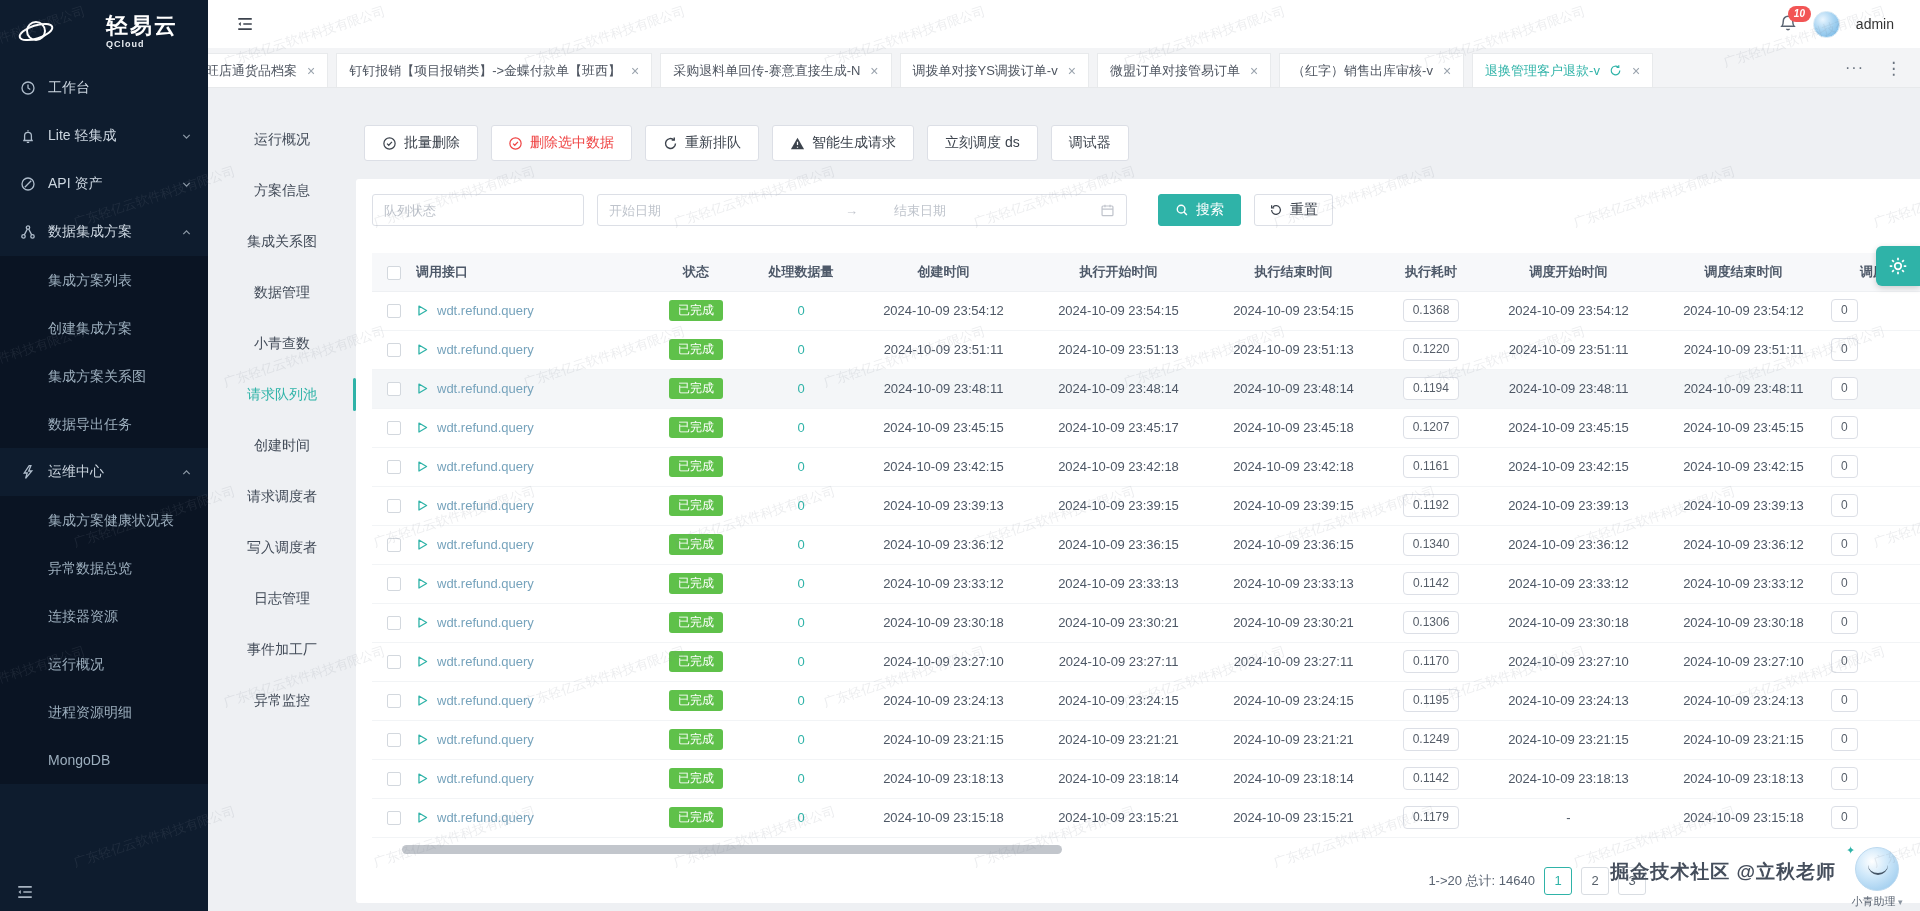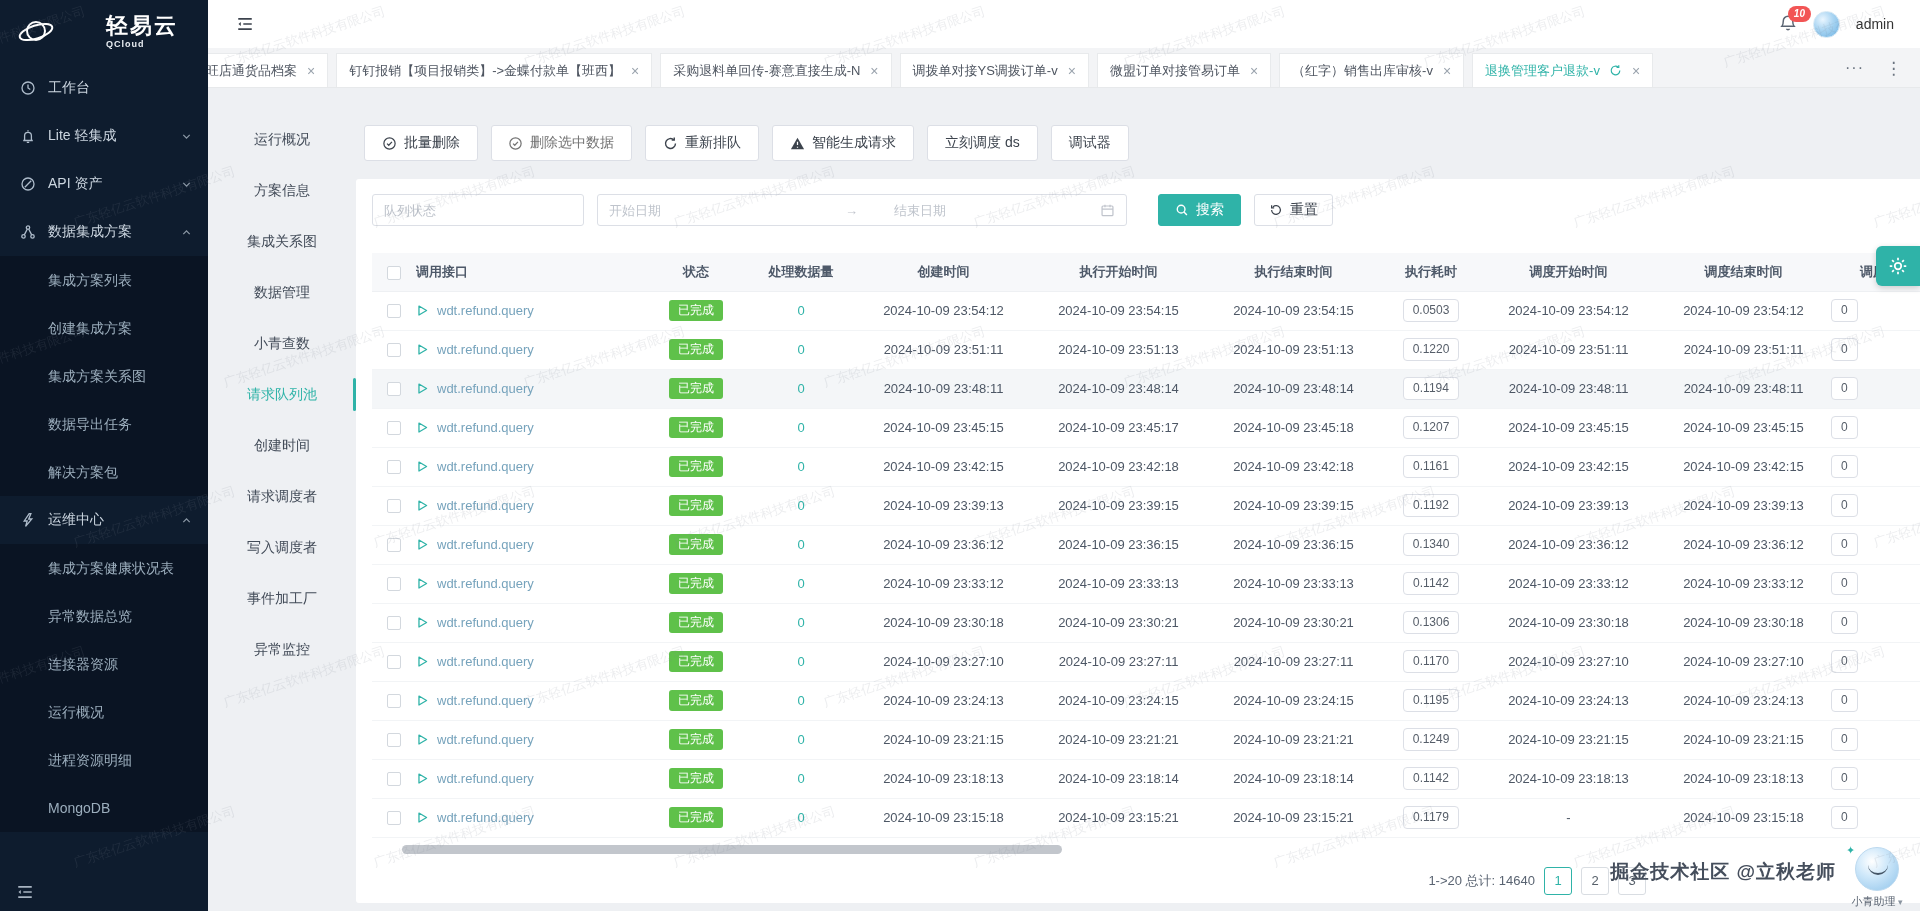--- a/index.html
+++ b/index.html
@@ -46,21 +46,21 @@
   
   .content { flex:1; display:flex; background:#eef0f3; position:relative; }
   .secnav { width:148px; padding-top:26px; flex:0 0 148px; }
   .secnav-item { height:51px; line-height:51px; text-align:center; font-size:14px; color:#424b58; cursor:pointer; position:relative; }
   .secnav-item.active { color:#2fb3a8; }
   .secnav-item.active::after { content:''; position:absolute; right:0; top:9px; bottom:9px; width:3px; background:#2fb3a8; border-radius:2px; }
 
   .workarea { flex:1; padding:37px 42px 0 0; }
   .toolbar { display:flex; gap:13px; margin-left:8px; }
   .tbtn { height:36px; padding:0 17px; background:#fff; border:1px solid #dcdfe6; border-radius:3px; font-size:14px; color:#3c434d; display:flex; align-items:center; gap:7px; cursor:pointer; }
-  .tbtn.disabled { color:#737373; cursor:not-allowed;padding-left:16px; }
+  .tbtn.disabled { color:#ef4444; cursor:not-allowed;padding-left:16px; }
   .tbtn .bicon { width:15px; height:15px; }
   .tbtn .bicon svg { width:100%; height:100%; display:block; }
 
   .card { margin-top:18px; background:#fff; border-radius:3px; padding:15px 16px 0; position:relative; height:724px; }
   .filterbar { display:flex; gap:13px; align-items:center; }
   .f-input { width:212px; height:32px; border:1px solid #dcdfe6; border-radius:3px; padding:0 11px; font-size:13px; color:#333; outline:none; }
   .f-input::placeholder, .daterange input::placeholder { color:#bfc4cc; }
   .daterange { width:530px; height:32px; border:1px solid #dcdfe6; border-radius:3px; display:flex; align-items:center; padding:0 11px; gap:6px; background:#fff; }
   .daterange input { border:none; outline:none; flex:1; font-size:13px; min-width:0; }
   .dr-arrow { color:#c0c4cc; font-size:13px; flex:0 0 auto; padding:0 30px; }
@@ -178,21 +178,20 @@
             <svg viewBox="0 0 12 12" fill="none" stroke="currentColor" stroke-width="1.4">
               <path d="M2.5 7.8 6 4.2l3.5 3.6"></path>
             </svg>
           </span>
         </div>
         <div class="side-sub">
           <div class="side-sub-item">集成方案列表</div>
           <div class="side-sub-item">创建集成方案</div>
           <div class="side-sub-item">集成方案关系图</div>
           <div class="side-sub-item">数据导出任务</div>
-          <div class="side-sub-item">解决方案包</div>
         </div>
         <div class="side-item">
           <span class="micon">
             <svg viewBox="0 0 16 16" fill="none" stroke="currentColor" stroke-width="1.3">
               <path d="M9.2 1.6 4.2 9h3L5.6 14.4 11.8 7H8.7l2.2-5.4z"></path>
             </svg>
           </span>
           <span>运维中心</span>
           <span class="chev">
             <svg viewBox="0 0 12 12" fill="none" stroke="currentColor" stroke-width="1.4">
@@ -281,20 +280,21 @@
       <nav class="secnav" id="secnav">
           <div class="secnav-item">运行概况</div>
           <div class="secnav-item">方案信息</div>
           <div class="secnav-item">集成关系图</div>
           <div class="secnav-item">数据管理</div>
           <div class="secnav-item">小青查数</div>
           <div class="secnav-item active">请求队列池</div>
           <div class="secnav-item">创建时间</div>
           <div class="secnav-item">请求调度者</div>
           <div class="secnav-item">写入调度者</div>
+          <div class="secnav-item">日志管理</div>
           <div class="secnav-item">事件加工厂</div>
           <div class="secnav-item">异常监控</div>
         </nav>
 
       <section class="workarea">
         <div class="toolbar" id="toolbar">
             <button class="tbtn">
               <span class="bicon">
                 <svg viewBox="0 0 16 16" fill="none" stroke="currentColor" stroke-width="1.3">
                   <circle cx="8" cy="8" r="6"></circle>
@@ -413,21 +413,21 @@
                           </svg>
                         </span>
                         <a class="api-link">wdt.refund.query</a>
                       </div>
                     </td>
                     <td><span class="badge-success">已完成</span></td>
                     <td><a class="count-link">0</a></td>
                     <td>2024-10-09 23:54:12</td>
                     <td>2024-10-09 23:54:15</td>
                     <td>2024-10-09 23:54:15</td>
-                    <td><span class="badge-outline">0.0503</span></td>
+                    <td><span class="badge-outline">0.1368</span></td>
                     <td>2024-10-09 23:54:12</td>
                     <td>2024-10-09 23:54:12</td>
                     <td class="left"><span class="badge-outline">0</span></td>
                   </tr>
                   <tr>
                     <td><span class="cb"></span></td>
                     <td class="left">
                       <div class="api-cell">
                         <span class="play">
                           <svg viewBox="0 0 14 14" fill="none" stroke="currentColor" stroke-width="1.4" stroke-linejoin="round">

